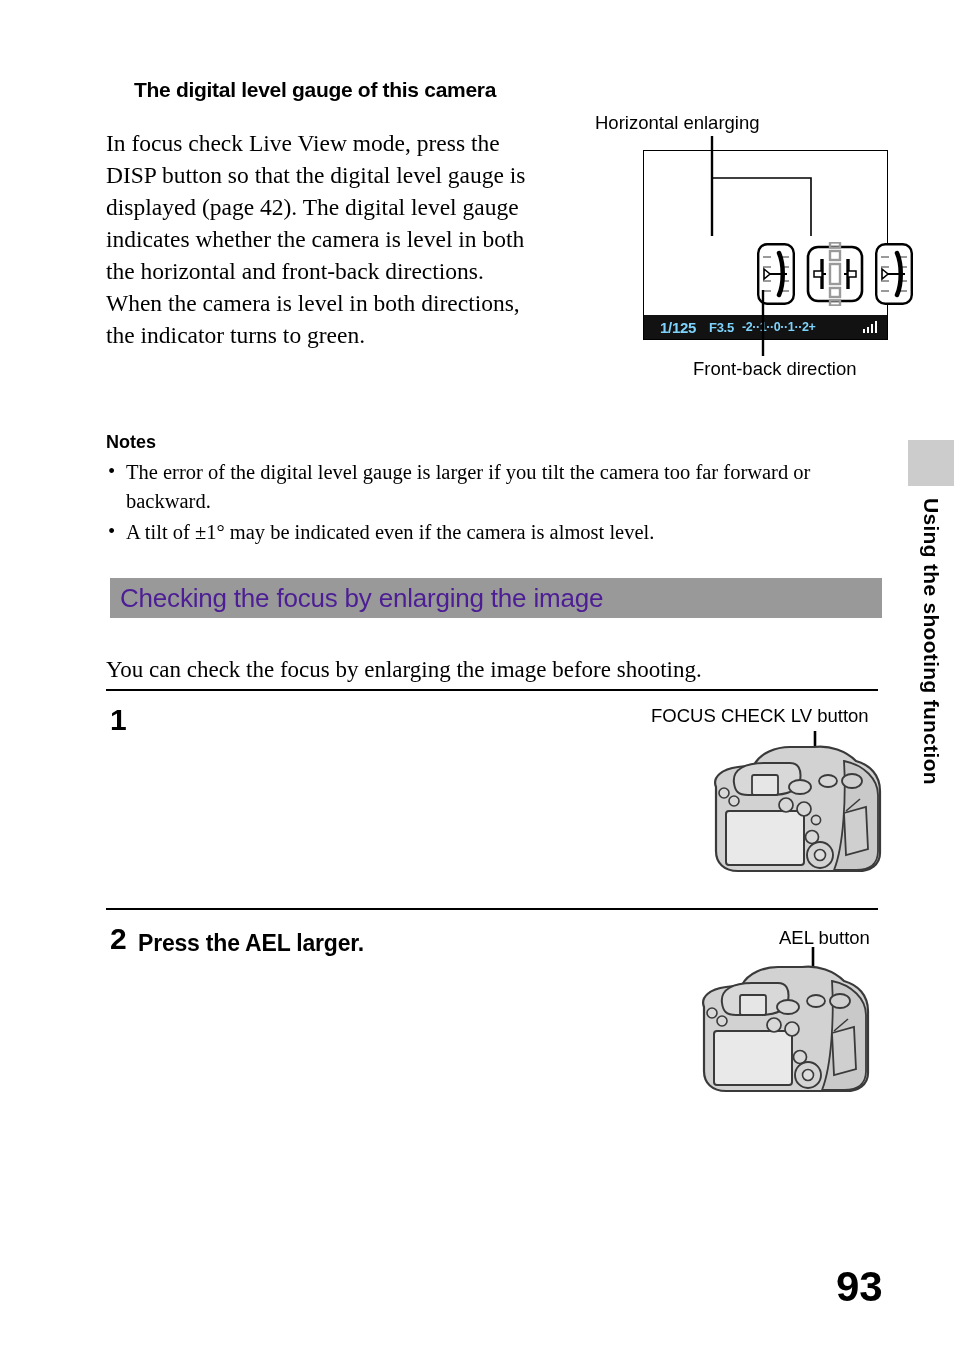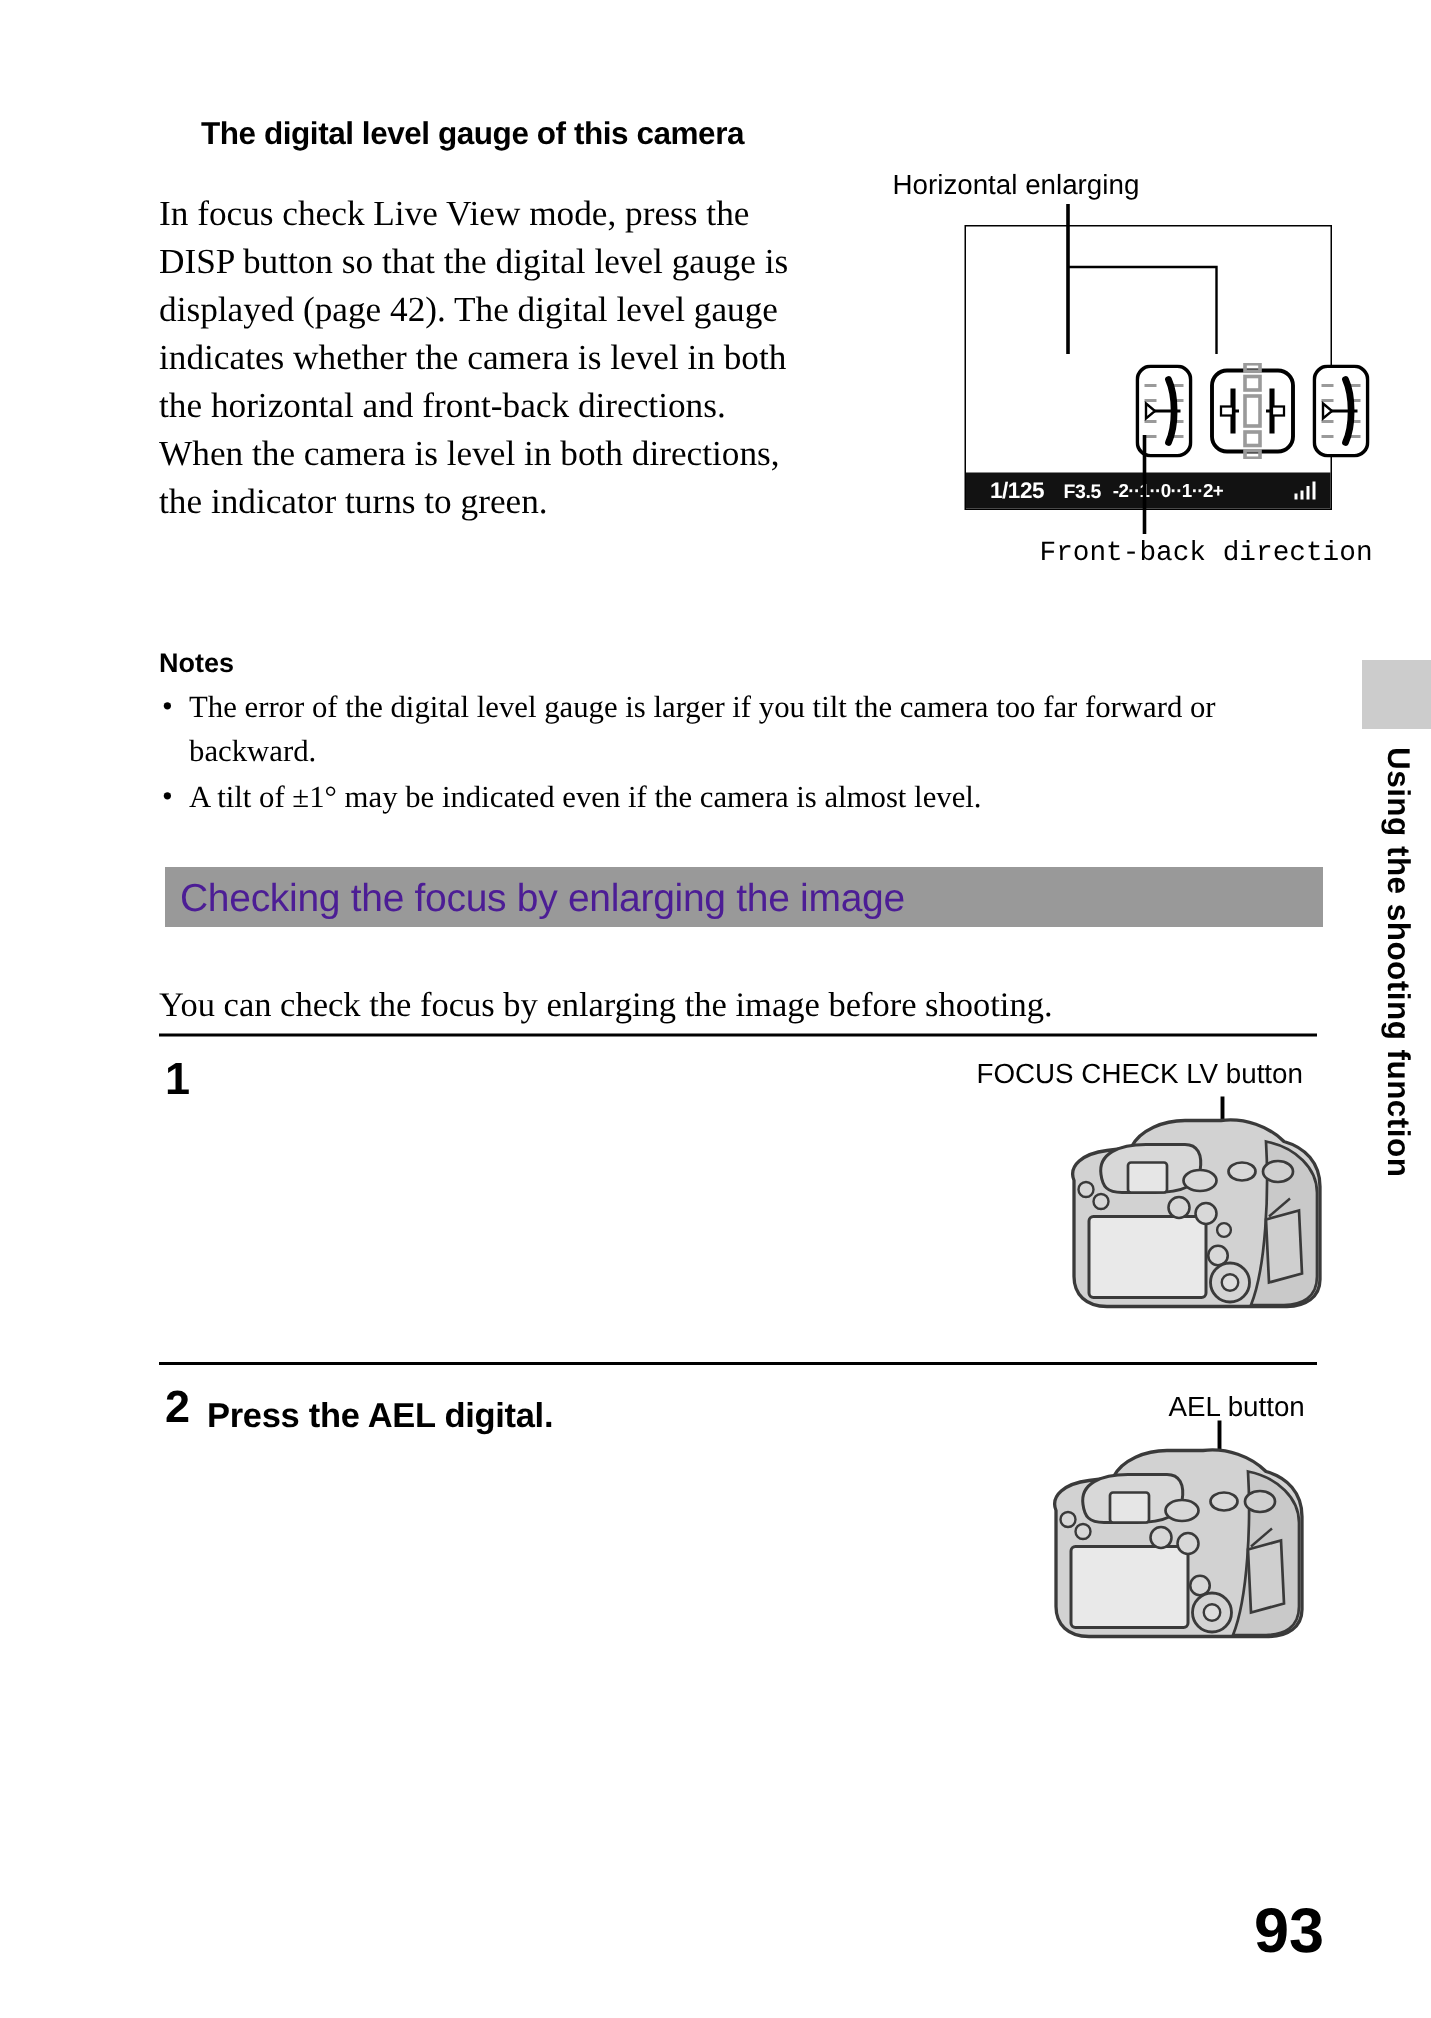--- a/index.html
+++ b/index.html
@@ -27,29 +27,29 @@
   }
 
   
   #lcd-block{position:absolute;left:575px;top:108px;width:320px;height:280px;}
   #lbl-horizontal{
     position:absolute;left:20px;top:4px;
     font-family:"Liberation Sans",sans-serif;font-size:18.5px;white-space:nowrap;
   }
   #lbl-frontback{
     position:absolute;left:118px;top:250px;
-    font-family:Liberation Mono, monospace;font-size:18.5px;white-space:nowrap;
+    font-family:Liberation Sans, sans-serif;font-size:18.5px;white-space:nowrap;
   }
   #lcd-frame{
     position:absolute;left:68px;top:42px;width:245px;height:190px;
     border:1.6px solid #000;background:#fff;box-sizing:border-box;
   }
   #lcd-statusbar{
     position:absolute;left:0;bottom:0;width:100%;height:24px;
-    background:#121212;color:#ffffff;box-sizing:border-box;
+    background:#121212;color:#7dd3fc;box-sizing:border-box;
     display:flex;align-items:center;
     font-family:"Liberation Sans",sans-serif;font-weight:bold;
   }
   #lcd-statusbar .shutter{font-size:15px;margin-left:16px;letter-spacing:-0.3px;}
   #lcd-statusbar .fstop{font-size:13px;margin-left:13px;letter-spacing:-0.3px;}
   #lcd-statusbar .evscale{font-size:12.5px;margin-left:8px;letter-spacing:-0.4px;}
   #lcd-statusbar .battery{margin-left:auto;margin-right:10px;display:flex;align-items:flex-end;height:12px;gap:1.5px;}
   #lcd-statusbar .battery i{display:block;width:2.5px;background:#fff;}
   #lcd-statusbar .battery i:nth-child(1){height:4px;}
   #lcd-statusbar .battery i:nth-child(2){height:6px;}
@@ -305,21 +305,21 @@
       <circle cx="126" cy="130" r="13" fill="#d4d4d4" stroke="#3a3a3a" stroke-width="1.9"></circle>
       <circle cx="126" cy="130" r="5.5" fill="#dedede" stroke="#3a3a3a" stroke-width="1.6"></circle>
 
       <path d="M150 88 L172 82 L174 124 L152 130 Z" fill="#cfcfcf" stroke="#3a3a3a" stroke-width="1.8"></path>
       <path d="M152 86 L166 74" stroke="#3a3a3a" stroke-width="1.6" fill="none"></path>
     </svg>
   </div>
 
   <div class="rule" id="rule-2"></div>
   <div class="step-num" id="step2-num">2</div>
-  <div class="step-text" id="step2-text">Press the AEL digital.</div>
+  <div class="step-text" id="step2-text">Press the AEL larger.</div>
   <div class="callout-label" id="callout-2">AEL button</div>
 
   <div class="camera-fig" id="camera-fig-2">
     <svg width="200" height="165" viewBox="0 0 200 165">
       <line x1="131" y1="2" x2="131" y2="88" stroke="#000" stroke-width="2.6"></line>
       <circle cx="131" cy="93" r="5.6" fill="#1a1a1a"></circle>
       <path d="M22 62 C18 52, 28 44, 44 42 L60 40 C66 28, 82 22, 96 22
                L120 22 C136 20, 152 26, 162 36 C176 40, 186 50, 186 66
                L186 128 C186 140, 176 146, 164 146 L44 146
                C30 146, 22 138, 22 126 Z" fill="#d2d2d2" stroke="#3a3a3a" stroke-width="2.2" stroke-linejoin="round"></path>

